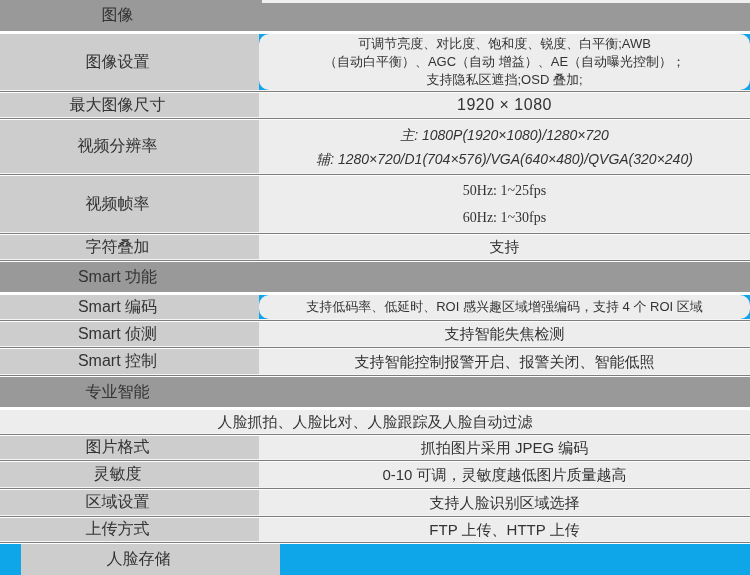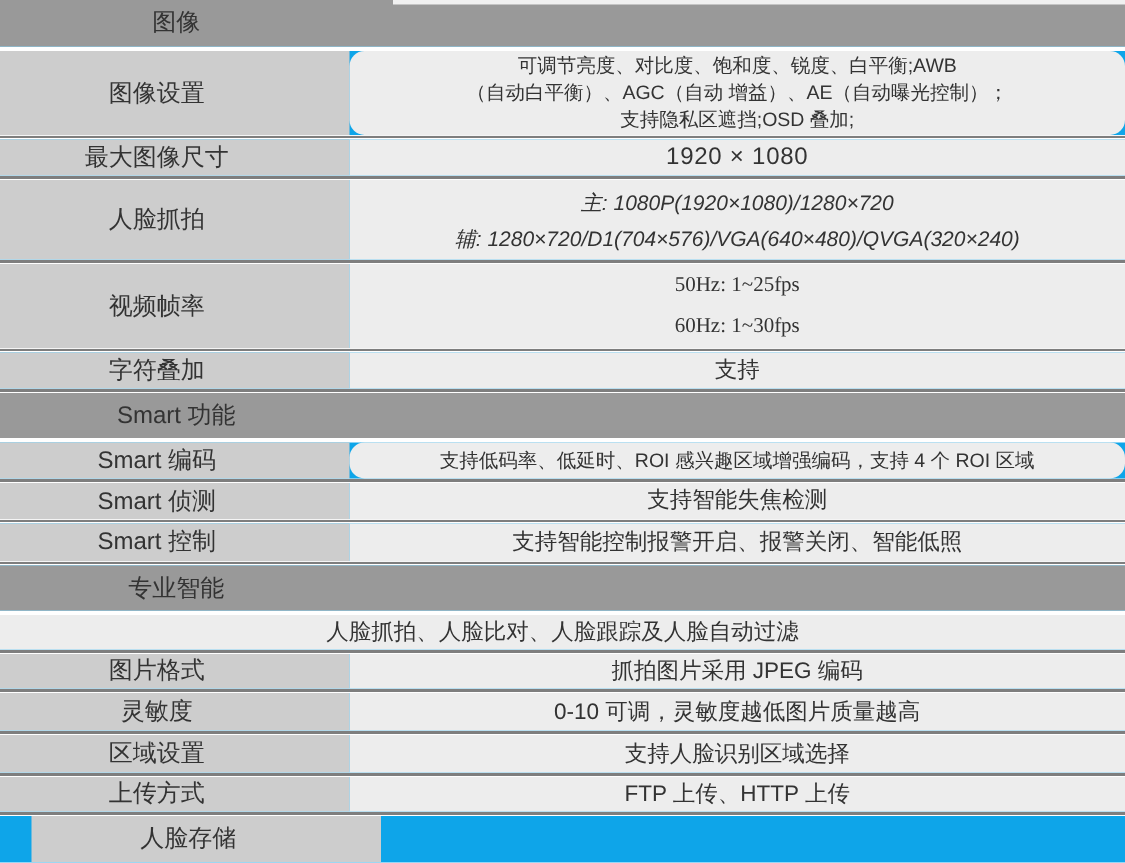--- a/index.html
+++ b/index.html
@@ -54,21 +54,21 @@
     height: 3px;
     background: #f0f0f0;
   }
   
   .row {
     flex: none;
     display: flex;
   }
   .label-cell {
     flex: none;
-    width: 233px;
+    width: 259px;
     box-sizing: border-box;
     padding-right: 24px;
     background: #cdcdcd;
     display: flex;
     align-items: center;
     justify-content: center;
     font-size: 16px;
     color: #333333;
   }
   .value-cell {
@@ -112,21 +112,21 @@
 
   <div class="row" style="min-height:24px">
     <div class="label-cell">最大图像尺寸</div>
     <div class="value-cell v-large">
       <div>1920 × 1080</div>
     </div>
   </div>
   <div class="sep"></div>
 
   <div class="row" style="min-height:53px">
-    <div class="label-cell">人脸抓拍</div>
+    <div class="label-cell">视频分辨率</div>
     <div class="value-cell v-mid">
       <div>主: 1080P(1920×1080)/1280×720</div>
       <div>辅: 1280×720/D1(704×576)/VGA(640×480)/QVGA(320×240)</div>
     </div>
   </div>
   <div class="sep"></div>
 
   <div class="row" style="min-height:56px">
     <div class="label-cell">视频帧率</div>
     <div class="value-cell v-airy">

